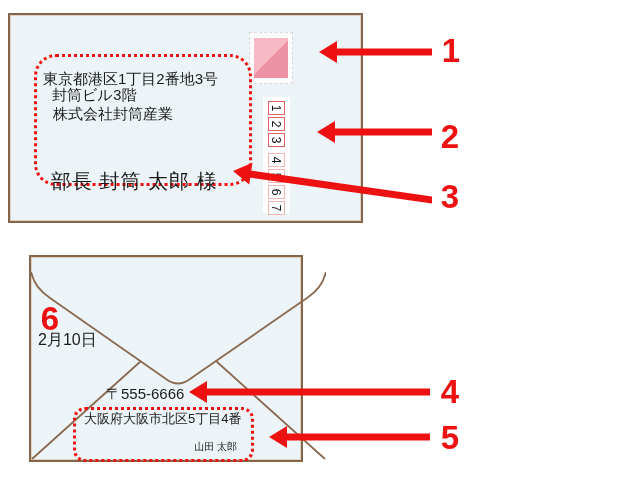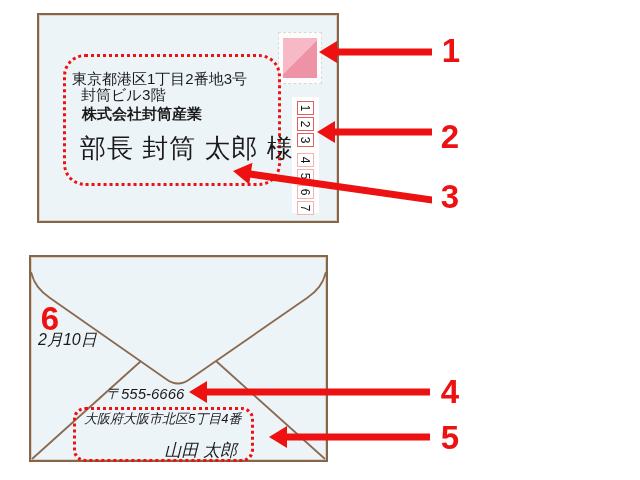--- a/index.html
+++ b/index.html
@@ -2,29 +2,29 @@
 <html lang="ja"><head>
 <meta charset="utf-8">
 <style>
   html,body{margin:0;padding:0;background:#ffffff;}
   .canvas{position:relative;width:640px;height:480px;background:#ffffff;overflow:hidden;
           font-family:"Liberation Sans","DejaVu Sans",sans-serif;color:#1a1a1a;}
 
   
   .envelope{position:absolute;background:#edf4f8;border:2px solid #85664a;
             box-shadow:inset 0 0 0 1px rgba(205,180,150,.55);box-sizing:border-box;}
-  .env-front{left:37px;top:13px;width:302px;height:210px;}
-  .env-back{left:29px;top:255px;width:299px;height:207px;font-style:italic;}
+  .env-front{left:8px;top:13px;width:355px;height:210px;}
+  .env-back{left:29px;top:255px;width:274px;height:207px;}
 
   
   .addr-box{position:absolute;left:24px;top:39px;width:212px;height:126px;
             border:3px dotted #ed1111;border-radius:22px;}
   .t{position:absolute;white-space:nowrap;line-height:1.15;}
   .fs15{font-size:15px;} .fs13{font-size:13px;} .fs16{font-size:16px;}
-  .recipient{font-size:26px;letter-spacing:1px;}
+  .recipient{font-size:20px;letter-spacing:1px;margin-top:36px;}
 
   
   .stamp{position:absolute;left:239px;top:17px;width:44px;height:52px;background:#fcfcfc;
          border:1px dashed #d9d9d9;box-sizing:border-box;}
   .stamp-inner{position:absolute;left:4px;top:5px;right:4px;bottom:5px;
          background:linear-gradient(135deg,#f7b9c5 0 50%,#ee93a5 50% 100%);}
 
   
   .postal-strip{position:absolute;left:253px;top:82px;width:27px;height:116px;background:#ffffff;
                 display:flex;flex-direction:column;align-items:center;padding-top:4px;box-sizing:border-box;}
@@ -34,41 +34,41 @@
   .pbox.light{border:1px solid #f4b4b4;}
   .pbox.gap{margin-bottom:6px;}
   .pbox span{display:block;font-size:12px;line-height:1;transform:rotate(90deg);color:#111;}
 
   
   .flap-svg{position:absolute;left:0;top:0;}
   .sender-box{position:absolute;left:42px;top:150px;width:181px;height:55px;
               border:3px dotted #ed1111;border-radius:12px;box-sizing:border-box;}
   .sender-box .s1{left:8px;top:2px;}
   .sender-box .s2{left:8px;top:17px;}
-  .sender-box .s3{right:14px;top:31px;font-size:17px;text-align:right;}
+  .sender-box .s3{right:14px;top:31px;font-size:10px;text-align:right;}
 
   
   .arrows{position:absolute;left:0;top:0;pointer-events:none;}
   .num{position:absolute;transform:translate(-50%,-50%);color:#ed1111;font-weight:bold;
        font-size:33px;line-height:1;font-family:"Liberation Sans","DejaVu Sans",sans-serif;}
 </style>
 </head>
 <body>
 
 <div class="canvas">
 
   <div class="envelope env-front">
     <div class="stamp">
       <div class="stamp-inner"></div>
     </div>
 
     <div class="addr-box"></div>
     <div class="t fs15" style="left:33px;top:55px;">東京都港区1丁目2番地3号</div>
     <div class="t fs15" style="left:42px;top:73px;font-family:Liberation Mono, monospace;">封筒ビル3階</div>
-    <div class="t fs15" style="left:43px;top:90px;font-weight:bold;">株式会社封筒産業</div>
+    <div class="t fs15" style="left:43px;top:90px;">株式会社封筒産業</div>
     <div class="t recipient" style="left:41px;top:119px;">部長 封筒 太郎 様</div>
 
     <div class="postal-strip">
       <div class="pbox strong">
           <span>1</span>
         </div>
       <div class="pbox strong">
           <span>2</span>
         </div>
       <div class="pbox strong gap">

